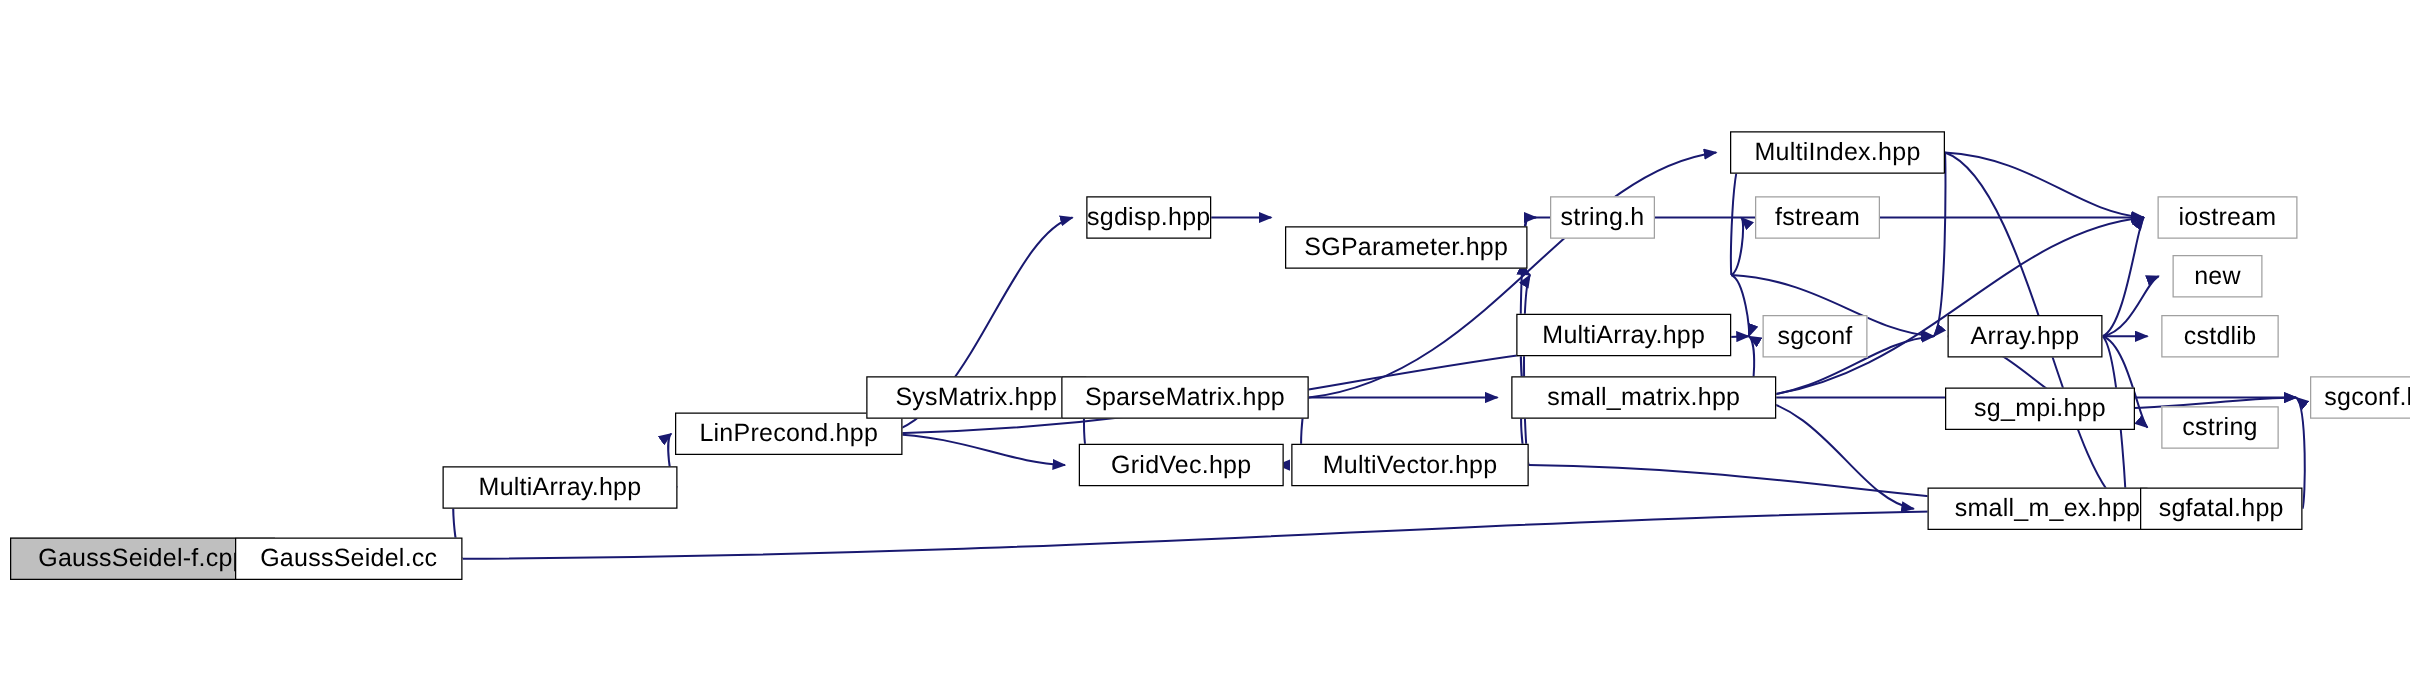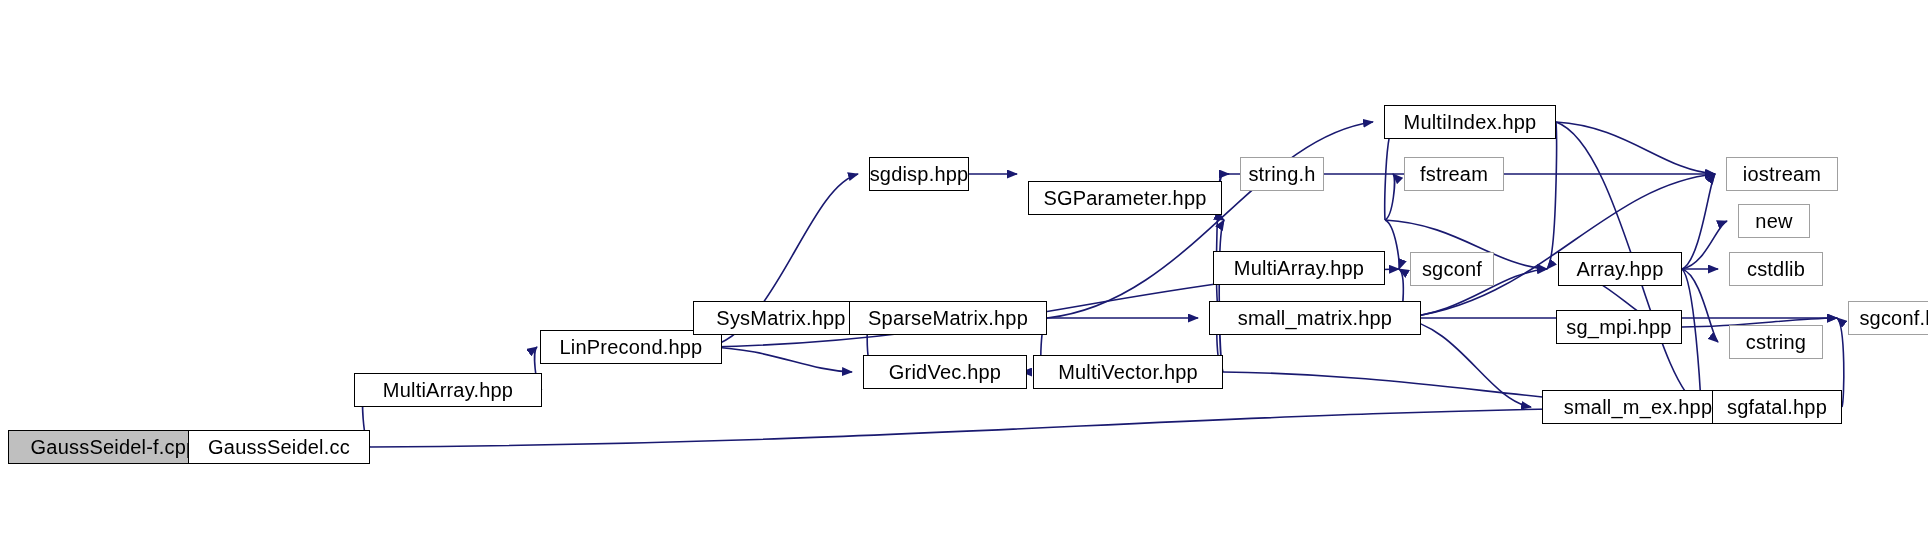--- a/index.html
+++ b/index.html
@@ -99,21 +99,21 @@
       <div class="node internal" style="left: 1033px; top: 355px; width: 190px;">MultiVector.hpp</div>
       <div class="node internal" style="left: 869px; top: 157px; width: 100px;">sgdisp.hpp</div>
       <div class="node internal" style="left: 1028px; top: 157px; width: 194px; margin-top: 24px;">SGParameter.hpp</div>
       <div class="node external" style="left: 1240px; top: 157px; width: 84px;">string.h</div>
       <div class="node internal" style="left: 1213px; top: 203px; width: 172px; margin-top: 48px;">MultiArray.hpp</div>
       <div class="node internal" style="left: 1384px; top: 105px; width: 172px;">MultiIndex.hpp</div>
       <div class="node external" style="left: 1404px; top: 157px; width: 100px;">fstream</div>
       <div class="node external" style="left: 1410px; top: 252px; width: 84px;">sgconf</div>
       <div class="node internal" style="left: 1209px; top: 301px; width: 212px;">small_matrix.hpp</div>
       <div class="node internal" style="left: 1558px; top: 252px; width: 124px;">Array.hpp</div>
-      <div class="node internal" style="left: 1556px; top: 310px; width: 126px;">sg_mpi.hpp</div>
+      <div class="node internal" style="left: 1556px; top: 310px; width: 152px;">sg_mpi.hpp</div>
       <div class="node external" style="left: 1726px; top: 157px; width: 112px;">iostream</div>
       <div class="node external" style="left: 1738px; top: 204px; width: 72px;">new</div>
       <div class="node external" style="left: 1729px; top: 252px; width: 94px;">cstdlib</div>
       <div class="node external" style="left: 1729px; top: 325px; width: 94px;">cstring</div>
       <div class="node internal" style="left: 1542px; top: 390px; width: 176px; padding-left: 16px;">small_m_ex.hpp</div>
       <div class="node internal" style="left: 1712px; top: 390px; width: 130px;">sgfatal.hpp</div>
       <div class="node external" style="left: 1848px; top: 301px; width: 100px;">sgconf.h</div>
     </div>
 
 </div>

